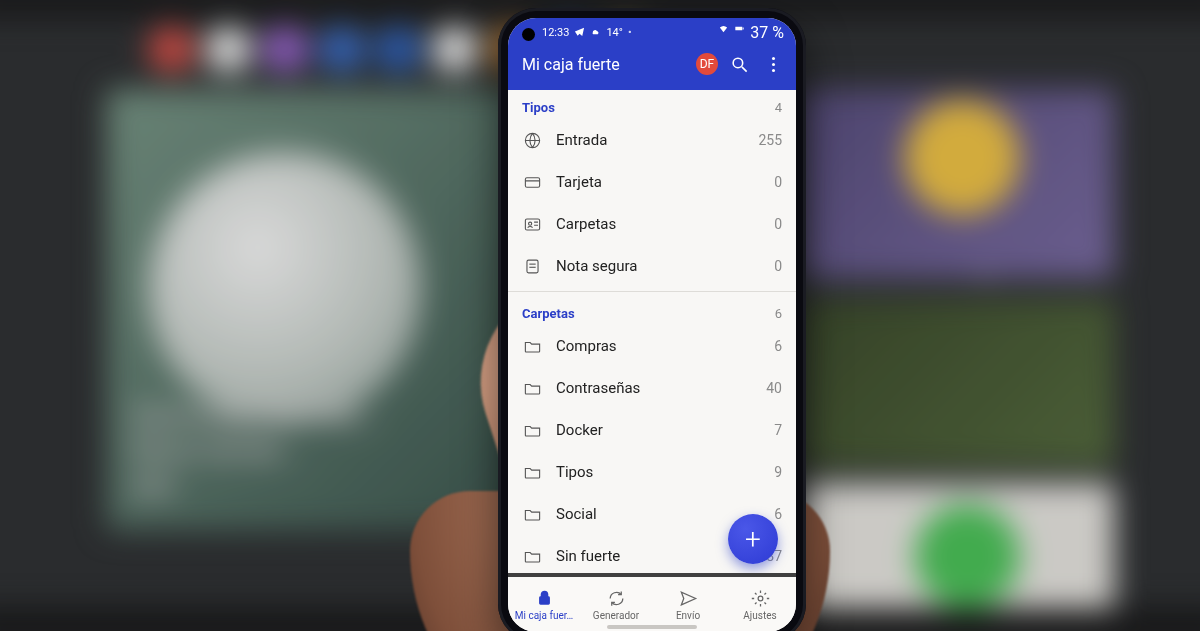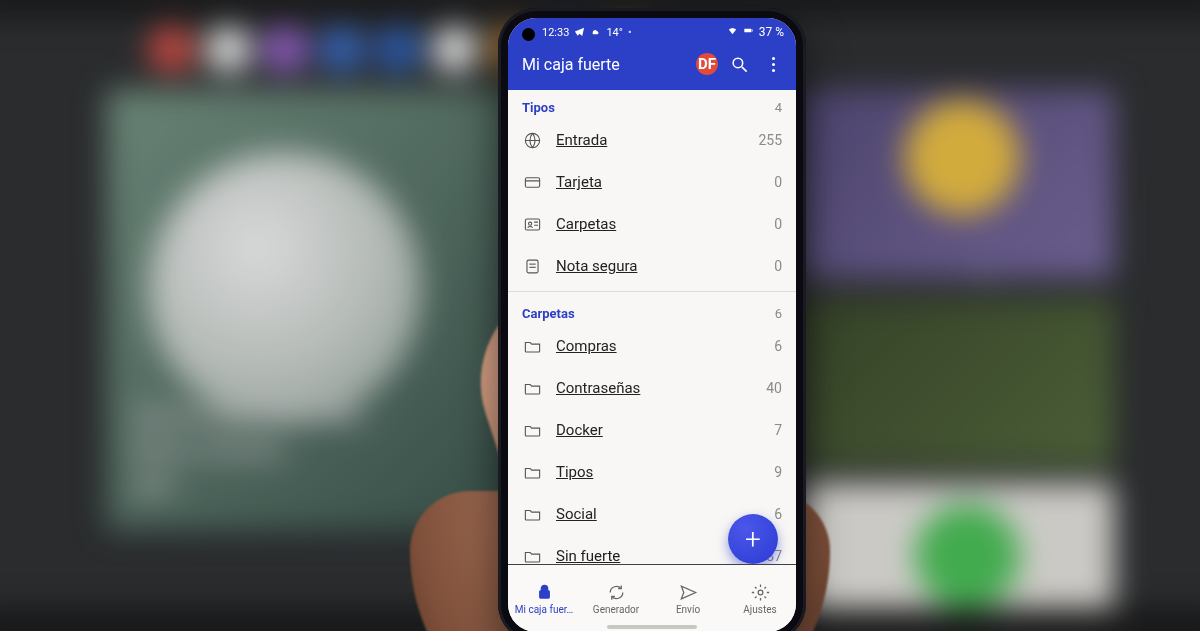--- a/index.html
+++ b/index.html
@@ -52,50 +52,50 @@
   .screen {
     width:100%; height:100%; background:#f8f7f5;
     border-radius:28px; overflow:hidden; position:relative;
   }
   .punch { position:absolute; left:14px; top:10px; width:13px; height:13px; border-radius:50%; background:#000; z-index:5; }
 
   
   .status { height:28px; background:#2b3fc7; color:#fff; display:flex; align-items:center; justify-content:space-between; padding:0 12px 0 34px; font-size:11px; }
   .status .left, .status .right { display:flex; align-items:flex-start; gap:5px; }
   .status svg { width:11px; height:11px; fill:#fff; display:block; }
-  .status .batt { font-size:12px; }
+  .status .batt { font-size:16px; }
 
   
   .appbar { height:44px; background:#2b3fc7; color:#fff; display:flex; align-items:center; padding:0 6px 8px 14px; font-size:16px; }
   .appbar .title { flex:1; }
-  .appbar .avatar { width:22px; height:22px; border-radius:50%; background:#e24a3b; color:#fff; font-size:15px; font-weight:700; display:flex; align-items:center; justify-content:center; margin:0 4px; }
+  .appbar .avatar { width:22px; height:22px; border-radius:50%; background:#e24a3b; color:#fff; font-size:12px; font-weight:400; display:flex; align-items:center; justify-content:center; margin:0 4px; }
   .appbar .iconbtn { width:34px; height:34px; display:flex; align-items:center; justify-content:center; }
   .appbar svg { width:19px; height:19px; fill:#fff; }
   .dots { display:flex; flex-direction:column; gap:3px; align-items:center; }
   .dots i { width:3px; height:3px; border-radius:50%; background:#fff; }
 
   
   .list { position:absolute; top:72px; left:0; right:0; bottom:52px; overflow:hidden; background:#f8f7f5; }
   .section { display:flex; align-items:center; justify-content:space-between; padding:10px 14px 4px; color:#2b3fc7; font-weight:700; font-size:13px; }
   .section .cnt { color:#8a8a8a; font-weight:400; font-size:13px; }
   .row { display:flex; align-items:center; height:42px; padding:0 14px; gap:14px; }
   .row .ic { width:20px; height:20px; flex:0 0 20px; display:flex; align-items:center; justify-content:center; }
   .row .ic svg { width:19px; height:19px; fill:none; stroke:#555; stroke-width:1.4; }
-  .row .label { flex:1; font-size:15px; color:#222;text-decoration:underline; }
+  .row .label { flex:1; font-size:15px; color:#222; }
   .row .cnt { font-size:14px; color:#8a8a8a; }
   .divider { height:1px; background:#dedcd8; margin:4px 0; }
 
   
   .fab { position:absolute; right:18px; bottom:68px; width:50px; height:50px; border-radius:50%;
          background:radial-gradient(circle at 35% 30%, #4a57e8, #2d3ad4);
          box-shadow:0 5px 12px rgba(43,63,199,.5); color:#fff;
          display:flex; align-items:center; justify-content:center; font-size:28px; font-weight:300; }
 
   
-  .nav { position:absolute; left:0; right:0; bottom:0; height:68px; background:#faf9f7; border-top:1px solid #404040; display:flex; }
+  .nav { position:absolute; left:0; right:0; bottom:0; height:59px; background:#faf9f7; border-top:4px solid #404040; display:flex; }
   .nav .item { flex:1; display:flex; flex-direction:column; align-items:center; justify-content:center; gap:2px; font-size:10px; color:#666; }
   .nav .item.active { color:#2b3fc7; }
   .nav .item svg { width:19px; height:19px; fill:none; stroke:currentColor; stroke-width:1.6; }
   .nav .item.active svg { fill:#2b3fc7; stroke:#2b3fc7; }
   .gesture { position:absolute; left:50%; bottom:3px; width:90px; height:4px; margin-left:-45px; background:#c9c7c3; border-radius:3px; }
 
 </style>
 </head>
 <body>
 

